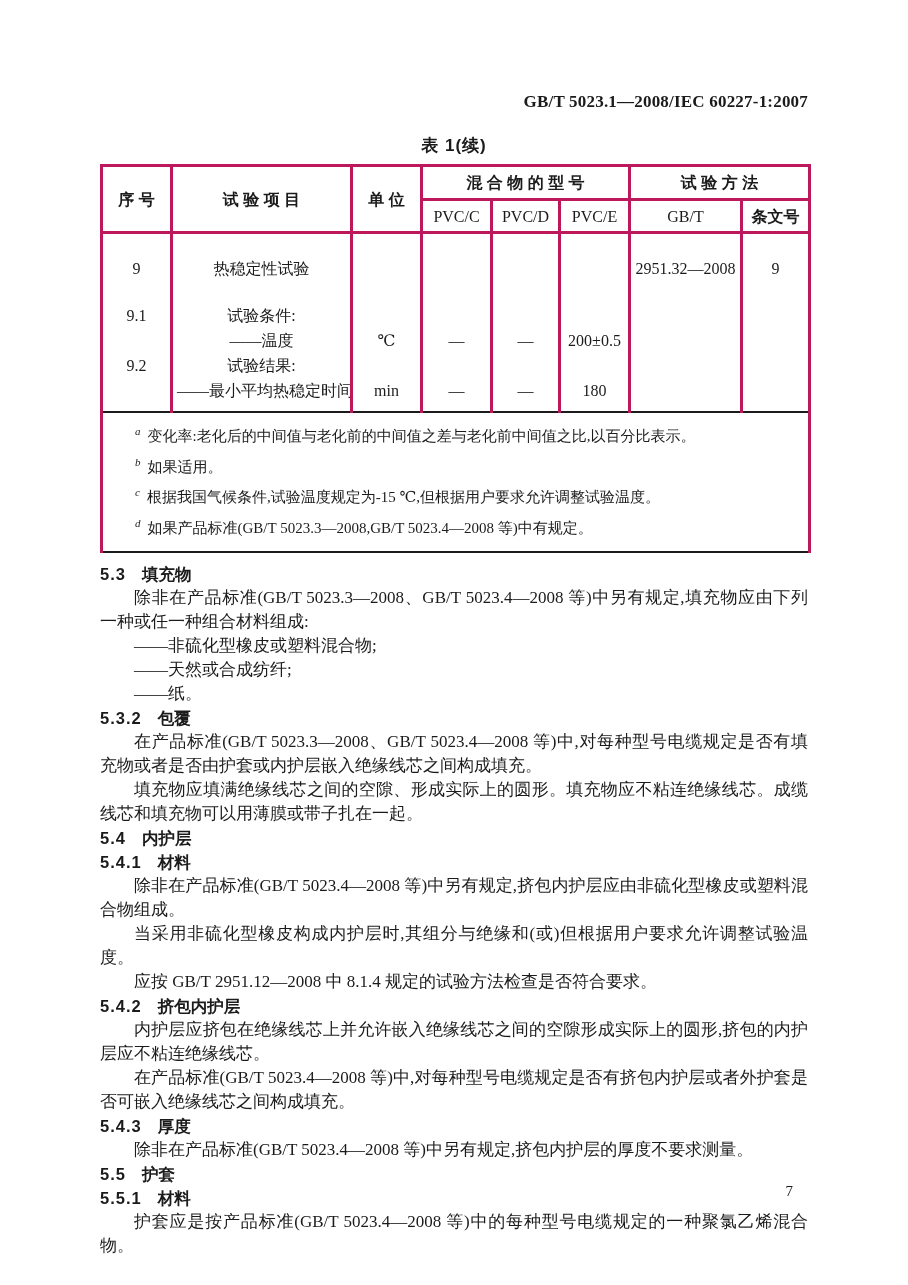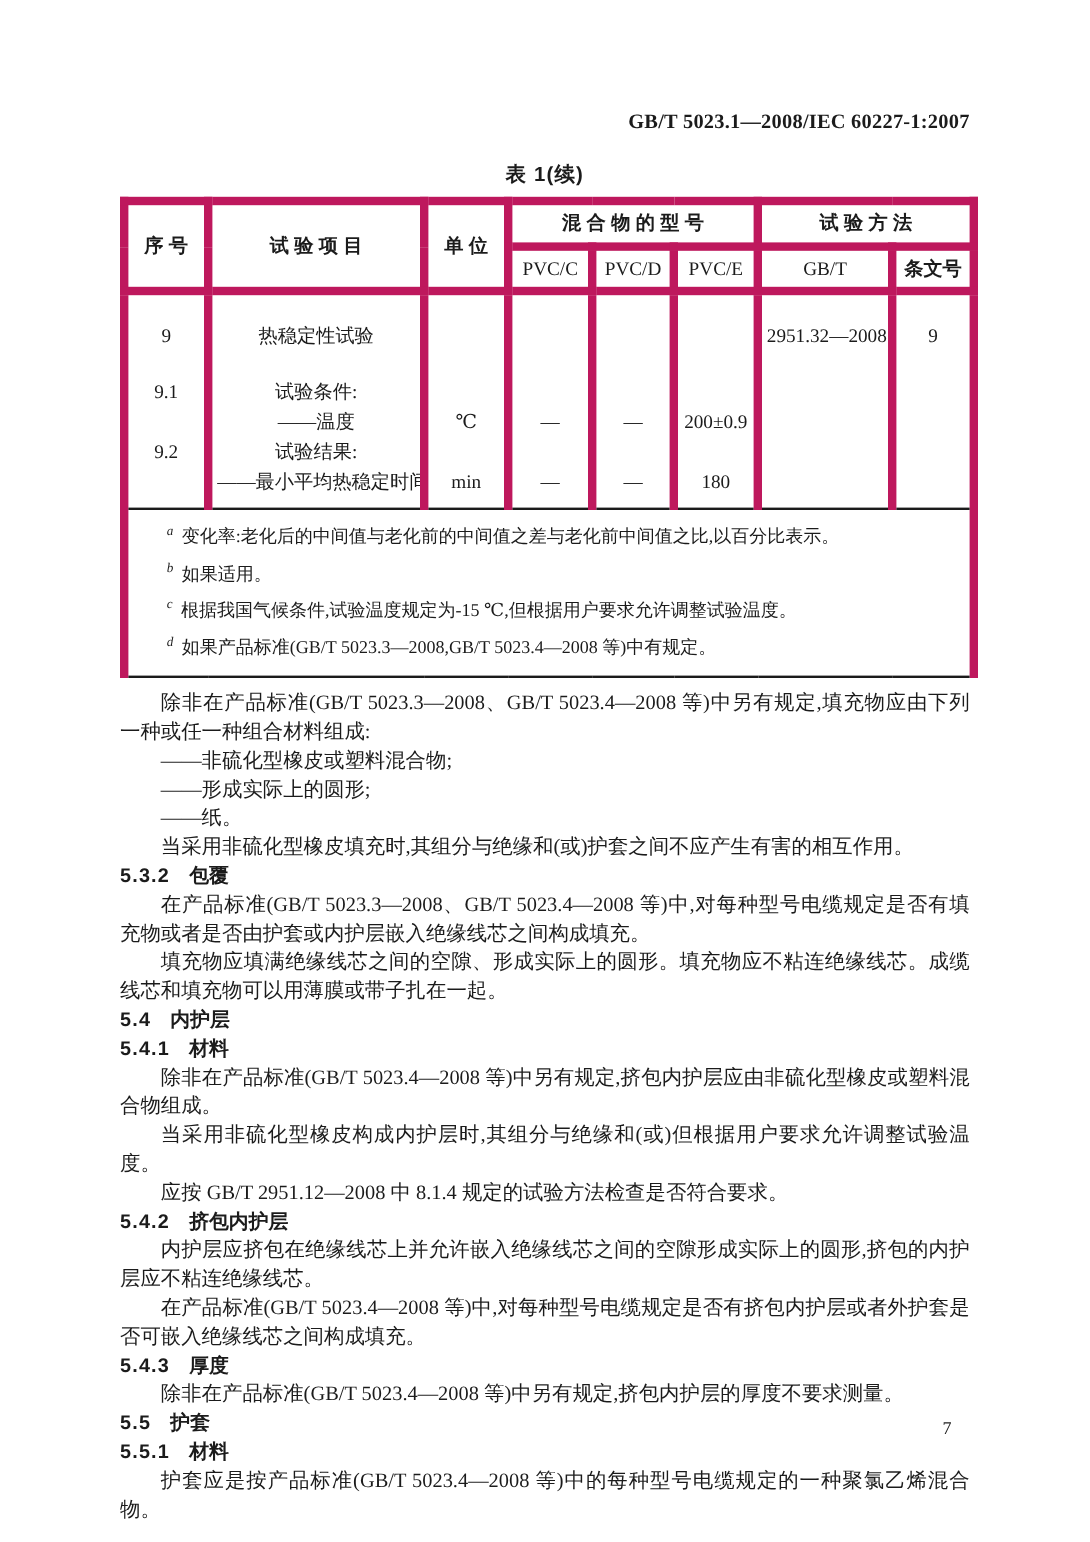--- a/index.html
+++ b/index.html
@@ -32,21 +32,21 @@
     letter-spacing: 1px;
   }
 
   table.std {
     width: 708px;
     border-collapse: collapse;
     table-layout: fixed;
     border: 2px solid #1b1b1b;
   }
   table.std th, table.std td {
-    border: 7px solid #be185d;
+    border: 3px solid #be185d;
     padding: 0 4px;
     font-size: 16px;
     line-height: 25px;
     text-align: center;
     vertical-align: middle;
     overflow: hidden;
     white-space: nowrap;
   }
   thead th { height: 30px; font-weight: 400; }
   thead tr.h1 th { height: 31px; }
@@ -159,21 +159,21 @@
           <td></td>
           <td></td>
           <td></td>
         </tr>
         <tr class="r2">
           <td class="c-seq"></td>
           <td class="c-item">——温度</td>
           <td>℃</td>
           <td>—</td>
           <td>—</td>
-          <td>200±0.9</td>
+          <td>200±0.5</td>
           <td></td>
           <td></td>
         </tr>
         <tr class="r3">
           <td class="c-seq">9.2</td>
           <td class="c-item">试验结果:</td>
           <td></td>
           <td></td>
           <td></td>
           <td></td>
@@ -195,25 +195,25 @@
             <div class="fn-line"><sup>a</sup><span>变化率:老化后的中间值与老化前的中间值之差与老化前中间值之比,以百分比表示。</span></div>
             <div class="fn-line"><sup>b</sup><span>如果适用。</span></div>
             <div class="fn-line"><sup>c</sup><span>根据我国气候条件,试验温度规定为-15 ℃,但根据用户要求允许调整试验温度。</span></div>
             <div class="fn-line"><sup>d</sup><span>如果产品标准(GB/T 5023.3—2008,GB/T 5023.4—2008 等)中有规定。</span></div>
           </td>
         </tr>
       </tbody>
     </table>
 
     <div class="sections">
+      <div class="sec-heading"><span class="sec-num">5.3</span><span class="sec-title">填充物</span></div>
       <p class="para">除非在产品标准(GB/T 5023.3—2008、GB/T 5023.4—2008 等)中另有规定,填充物应由下列一种或任一种组合材料组成:</p>
       <p class="para dash">——非硫化型橡皮或塑料混合物;</p>
-      <p class="para dash">——形成实际上的圆形;</p>
+      <p class="para dash">——天然或合成纺纤;</p>
       <p class="para dash">——纸。</p>
-      <p class="para">当采用非硫化型橡皮填充时,其组分与绝缘和(或)护套之间不应产生有害的相互作用。</p>
       <div class="sec-heading"><span class="sec-num">5.3.2</span><span class="sec-title">包覆</span></div>
       <p class="para">在产品标准(GB/T 5023.3—2008、GB/T 5023.4—2008 等)中,对每种型号电缆规定是否有填充物或者是否由护套或内护层嵌入绝缘线芯之间构成填充。</p>
       <p class="para">填充物应填满绝缘线芯之间的空隙、形成实际上的圆形。填充物应不粘连绝缘线芯。成缆线芯和填充物可以用薄膜或带子扎在一起。</p>
       <div class="sec-heading"><span class="sec-num">5.4</span><span class="sec-title">内护层</span></div>
       <div class="sec-heading"><span class="sec-num">5.4.1</span><span class="sec-title">材料</span></div>
       <p class="para">除非在产品标准(GB/T 5023.4—2008 等)中另有规定,挤包内护层应由非硫化型橡皮或塑料混合物组成。</p>
       <p class="para">当采用非硫化型橡皮构成内护层时,其组分与绝缘和(或)但根据用户要求允许调整试验温度。</p>
       <p class="para">应按 GB/T 2951.12—2008 中 8.1.4 规定的试验方法检查是否符合要求。</p>
       <div class="sec-heading"><span class="sec-num">5.4.2</span><span class="sec-title">挤包内护层</span></div>
       <p class="para">内护层应挤包在绝缘线芯上并允许嵌入绝缘线芯之间的空隙形成实际上的圆形,挤包的内护层应不粘连绝缘线芯。</p>

